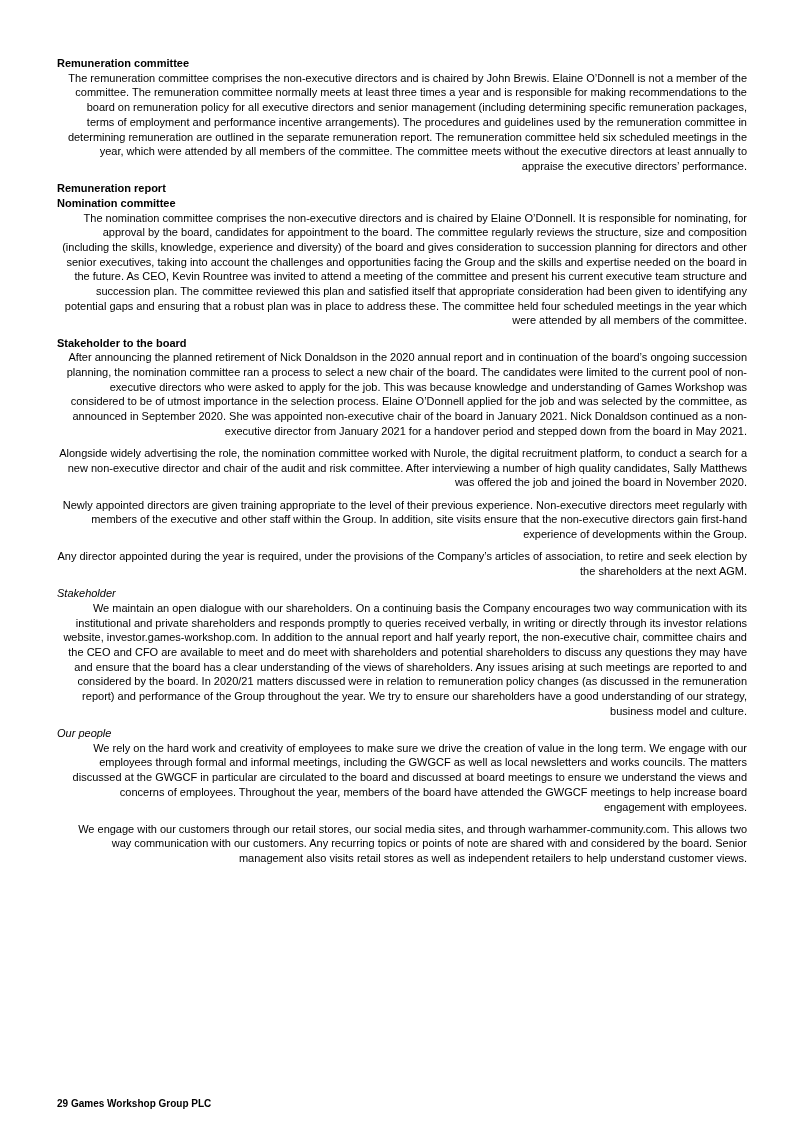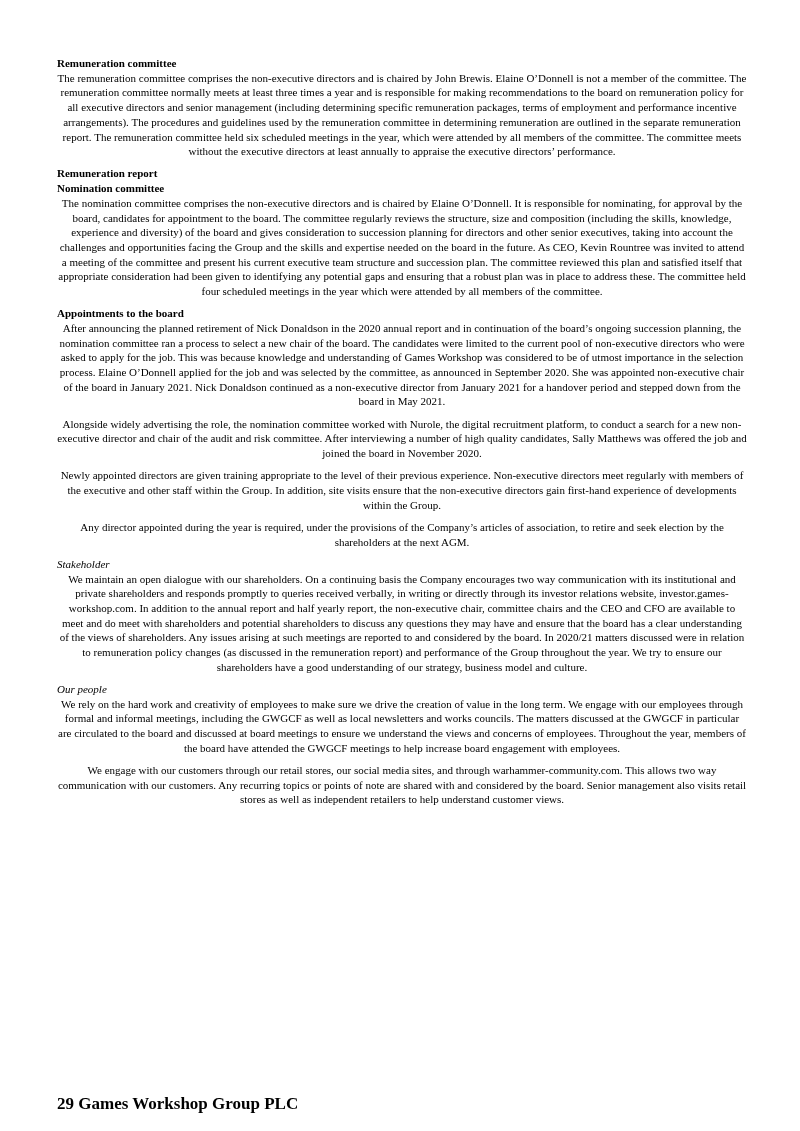--- a/index.html
+++ b/index.html
@@ -5,21 +5,21 @@
   html, body {
     margin: 0;
     padding: 0;
     background: #ffffff;
   }
   .page {
     position: relative;
     width: 800px;
     height: 1131px;
     background: #ffffff;
-    font-family: Liberation Serif, serif;
+    font-family: Liberation Sans, sans-serif;
     color: #000000;
     box-sizing: border-box;
     overflow: hidden;
   }
   .content {
     position: absolute;
     top: 56px;
     left: 57px;
     width: 690px;
   }
@@ -30,27 +30,27 @@
     margin: 0;
   }
   .section-heading.italic {
     font-weight: normal;
     font-style: italic;
   }
   p.body-text {
     font-size: 11px;
     line-height: 14.7px;
     margin: 0 0 7.5px 0;
-    text-align: center;
+    text-align: right;
   }
   .footer {
     position: absolute;
     left: 57px;
     bottom: 20px;
-    font-size: 17px;
+    font-size: 10px;
     font-weight: bold;
     line-height: 14px;
   }
 </style>
 </head>
 <body>
 
 <div class="page">
   <div class="content">
 
@@ -62,21 +62,21 @@
     <section>
       <h2 class="section-heading">Remuneration report</h2>
     </section>
 
     <section>
       <h2 class="section-heading">Nomination committee</h2>
       <p class="body-text">The nomination committee comprises the non-executive directors and is chaired by Elaine O’Donnell. It is responsible for nominating, for approval by the board, candidates for appointment to the board. The committee regularly reviews the structure, size and composition (including the skills, knowledge, experience and diversity) of the board and gives consideration to succession planning for directors and other senior executives, taking into account the challenges and opportunities facing the Group and the skills and expertise needed on the board in the future. As CEO, Kevin Rountree was invited to attend a meeting of the committee and present his current executive team structure and succession plan. The committee reviewed this plan and satisfied itself that appropriate consideration had been given to identifying any potential gaps and ensuring that a robust plan was in place to address these. The committee held four scheduled meetings in the year which were attended by all members of the committee.</p>
     </section>
 
     <section>
-      <h2 class="section-heading">Appointments to the board</h2>
+      <h2 class="section-heading">Stakeholder to the board</h2>
       <p class="body-text">After announcing the planned retirement of Nick Donaldson in the 2020 annual report and in continuation of the board’s ongoing succession planning, the nomination committee ran a process to select a new chair of the board. The candidates were limited to the current pool of non-executive directors who were asked to apply for the job. This was because knowledge and understanding of Games Workshop was considered to be of utmost importance in the selection process. Elaine O’Donnell applied for the job and was selected by the committee, as announced in September 2020. She was appointed non-executive chair of the board in January 2021. Nick Donaldson continued as a non-executive director from January 2021 for a handover period and stepped down from the board in May 2021.</p>
       <p class="body-text">Alongside widely advertising the role, the nomination committee worked with Nurole, the digital recruitment platform, to conduct a search for a new non-executive director and chair of the audit and risk committee. After interviewing a number of high quality candidates, Sally Matthews was offered the job and joined the board in November 2020.</p>
       <p class="body-text">Newly appointed directors are given training appropriate to the level of their previous experience. Non-executive directors meet regularly with members of the executive and other staff within the Group. In addition, site visits ensure that the non-executive directors gain first-hand experience of developments within the Group.</p>
       <p class="body-text">Any director appointed during the year is required, under the provisions of the Company’s articles of association, to retire and seek election by the shareholders at the next AGM.</p>
     </section>
 
     <section>
     </section>
 
     <section>

